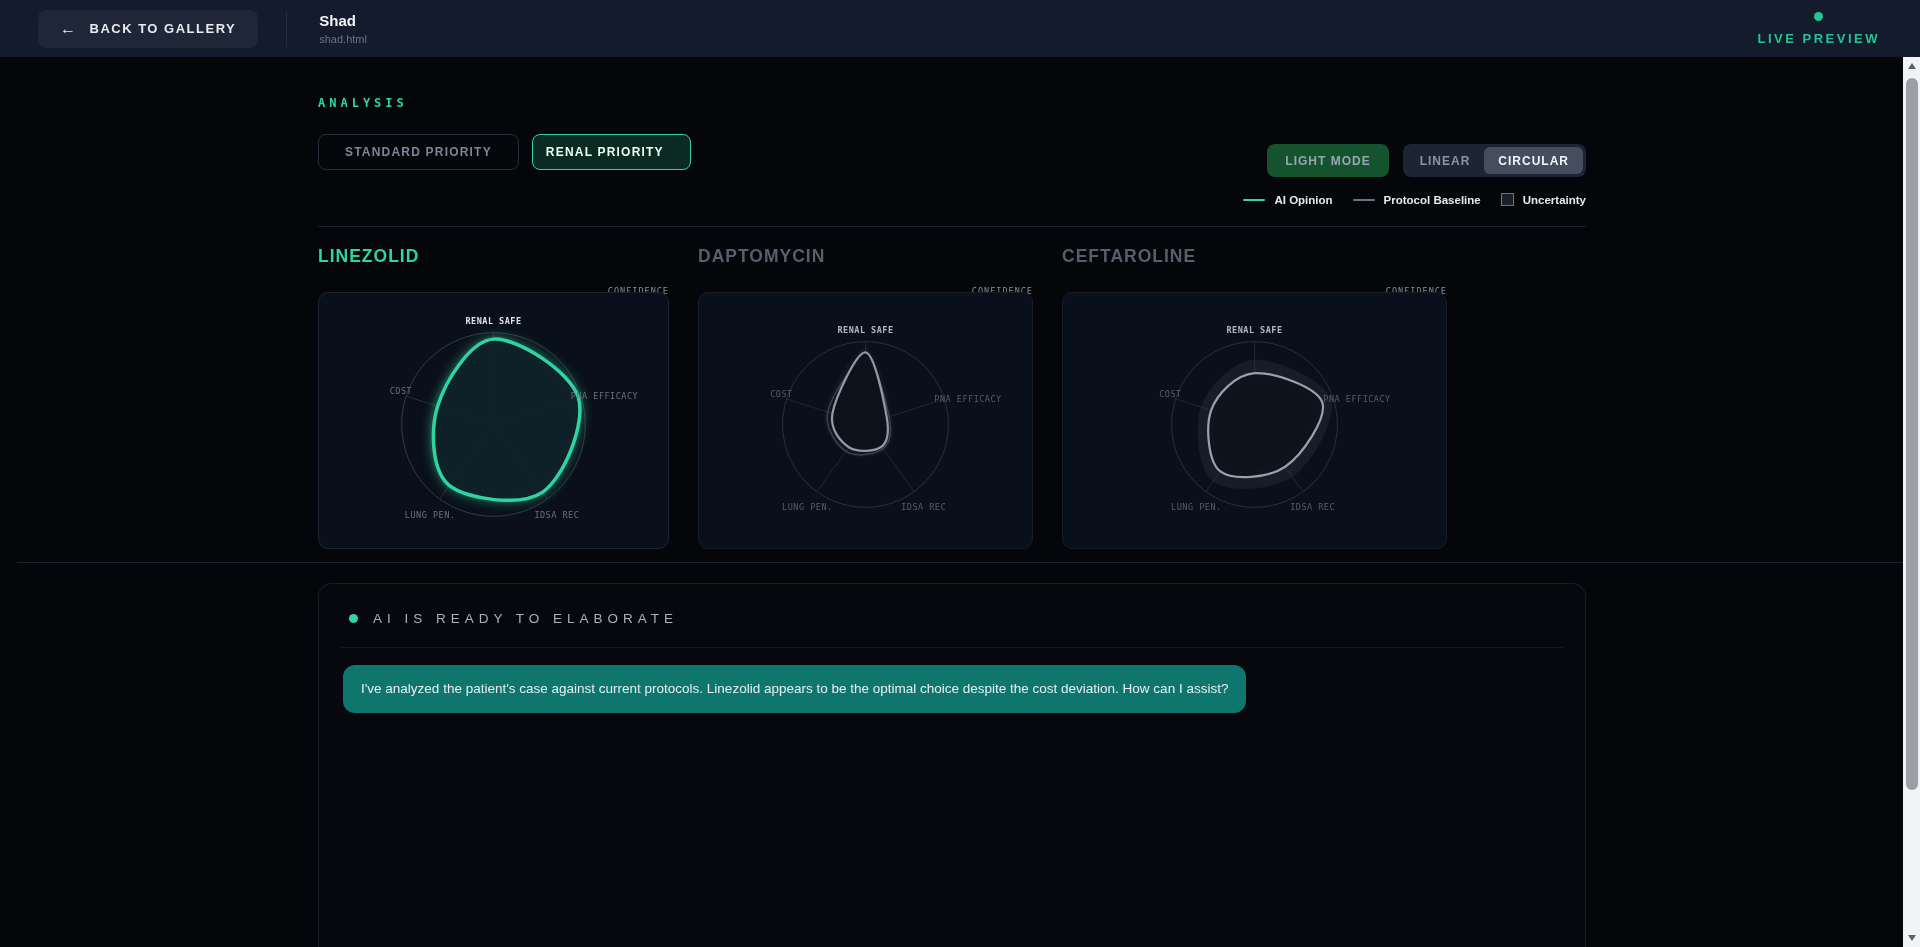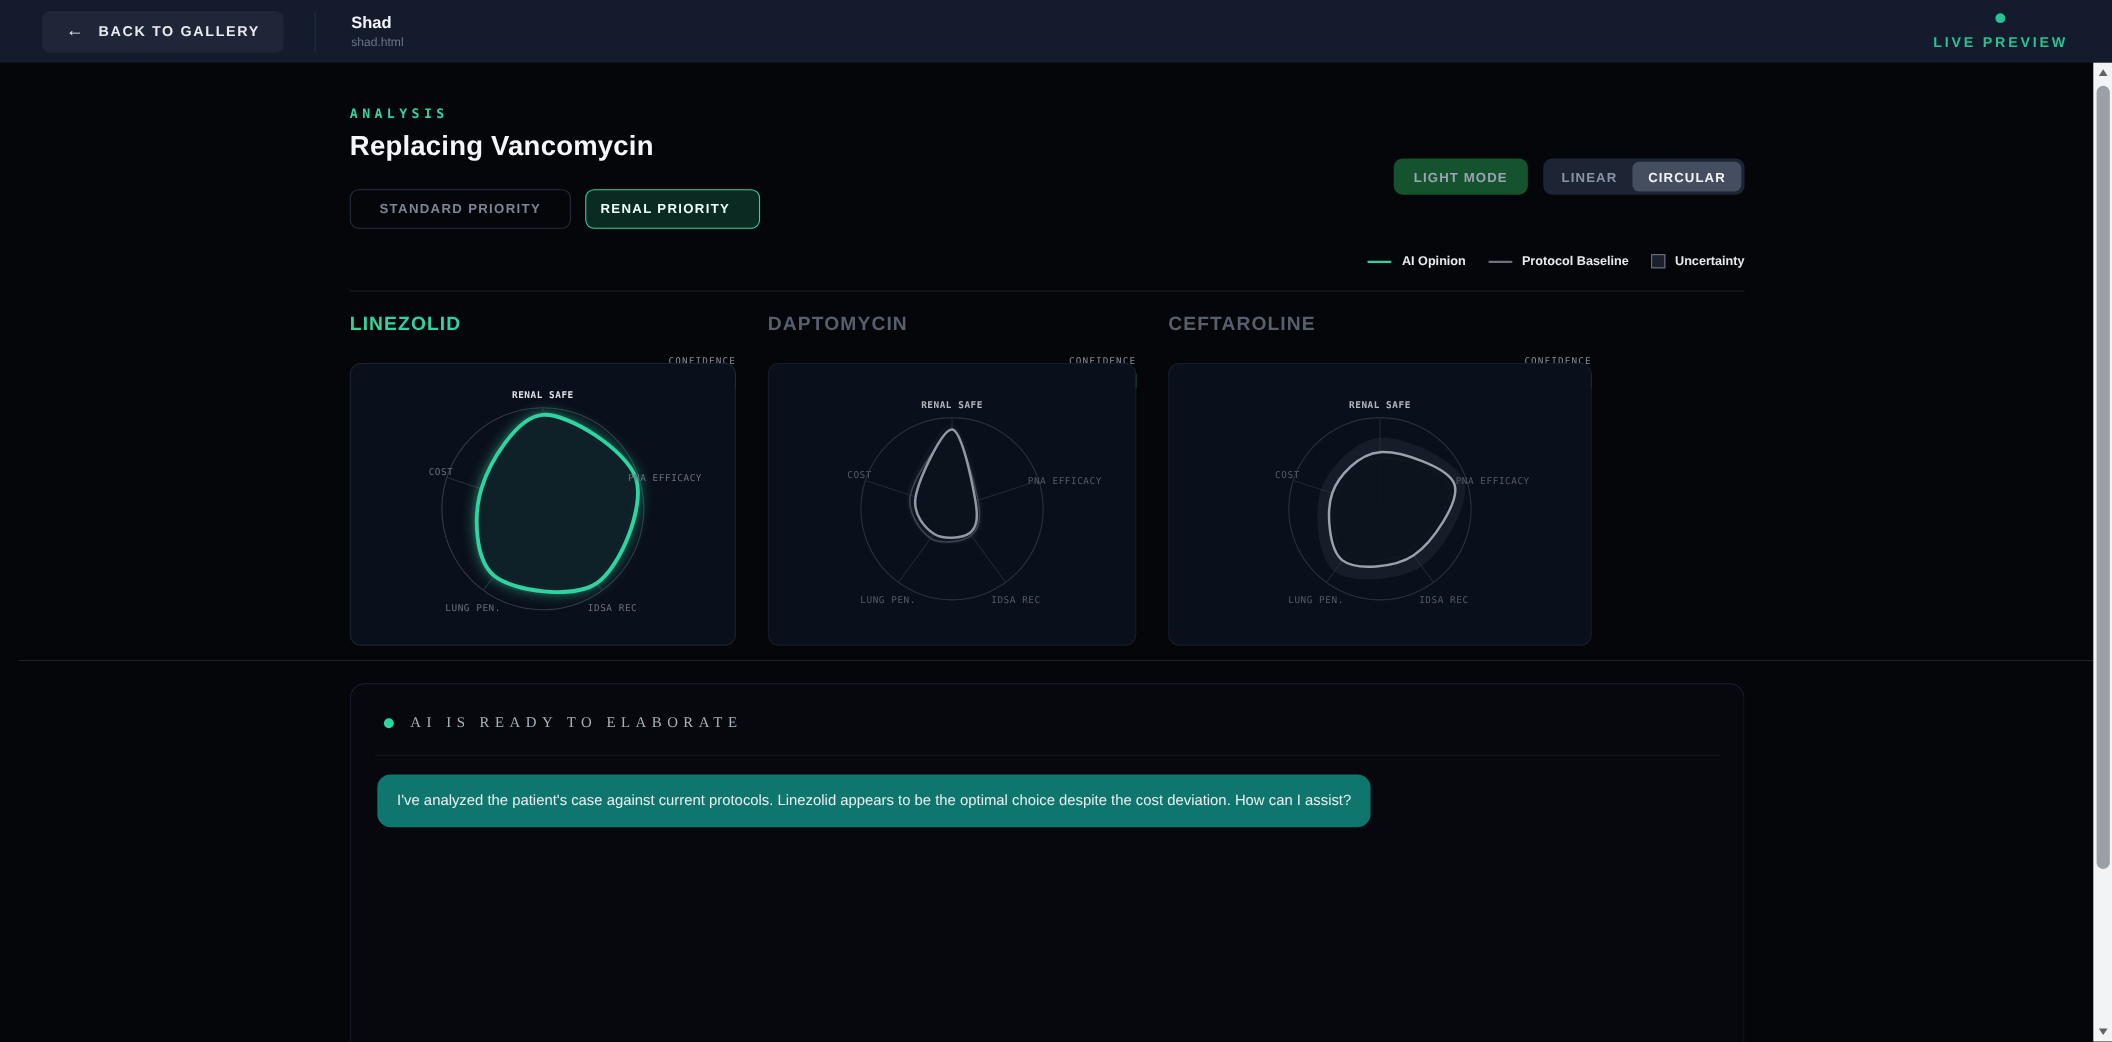--- a/index.html
+++ b/index.html
@@ -69,21 +69,21 @@
   .drug-col.dim .chart-box { border-color:#161d29; }
   .chart-box svg { width:100%; height:100%; display:block; }
   .drug-col.dim .chart-box svg { opacity:0.78; }
 
   .full-divider { border-top:1px solid #1a212c; margin:13px 0 0 17px; }
 
   
   .chat-panel { width:1268px; margin-left:318px; margin-top:20px; height:400px;
     background:#06080d; border:1px solid #171e2a; border-bottom:none; border-radius:14px 14px 0 0; }
   .chat-head { margin:0 22px; padding:27px 8px 21px; display:flex; align-items:center; gap:15px;
-    color:#a9b2bc; font-family:Liberation Serif, serif; font-size:13.5px; letter-spacing:5px;
+    color:#a9b2bc; font-family:Liberation Sans, sans-serif; font-size:13.5px; letter-spacing:5px;
     border-bottom:1px solid #121826; }
   .chat-dot { width:9px; height:9px; border-radius:50%; background:#2fd5a0; flex:none; }
   .chat-body { padding:17px 24px; }
   .bubble { display:inline-block; max-width:980px; background:#0f766e; border-radius:12px;
     padding:13px 18px; color:#ebeef3; font-size:13.5px; line-height:1.65; }
 
   
   .sb { position:absolute; top:57px; right:0; width:17px; bottom:0; background:#f1f3f4; z-index:20; }
   .sb-arrow { width:0; height:0; border-left:4px solid transparent; border-right:4px solid transparent; margin:6px auto 0; }
   .sb-arrow.up { border-bottom:6px solid #5f6368; }
@@ -107,21 +107,20 @@
   <div class="live">
     <span class="live-dot"></span>
     <span>LIVE PREVIEW</span>
   </div>
 </div>
 
 <div class="main">
   <div class="content">
     <div class="header-row">
       <div class="eyebrow">ANALYSIS</div>
-      <div class="page-h1">Replacing Vancomycin</div>
       <div class="controls">
         <button class="ctl-btn">LIGHT MODE</button>
         <div class="seg">
           <span class="seg-opt">LINEAR</span>
           <span class="seg-opt active">CIRCULAR</span>
         </div>
       </div>
     </div>
 
     <div class="priority-row">

